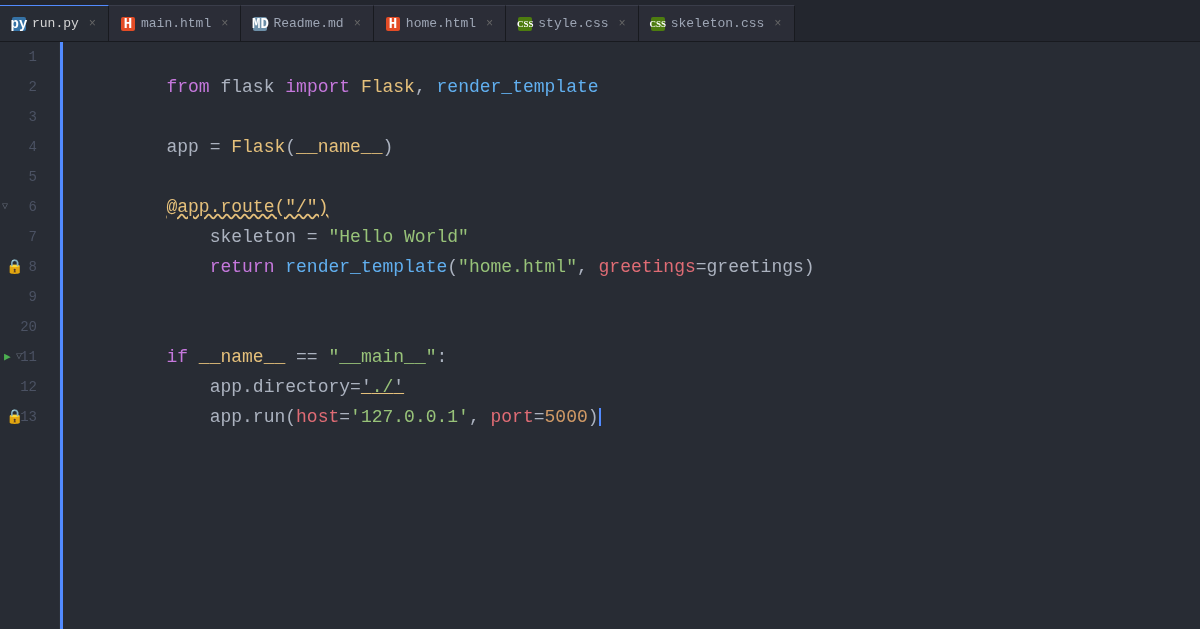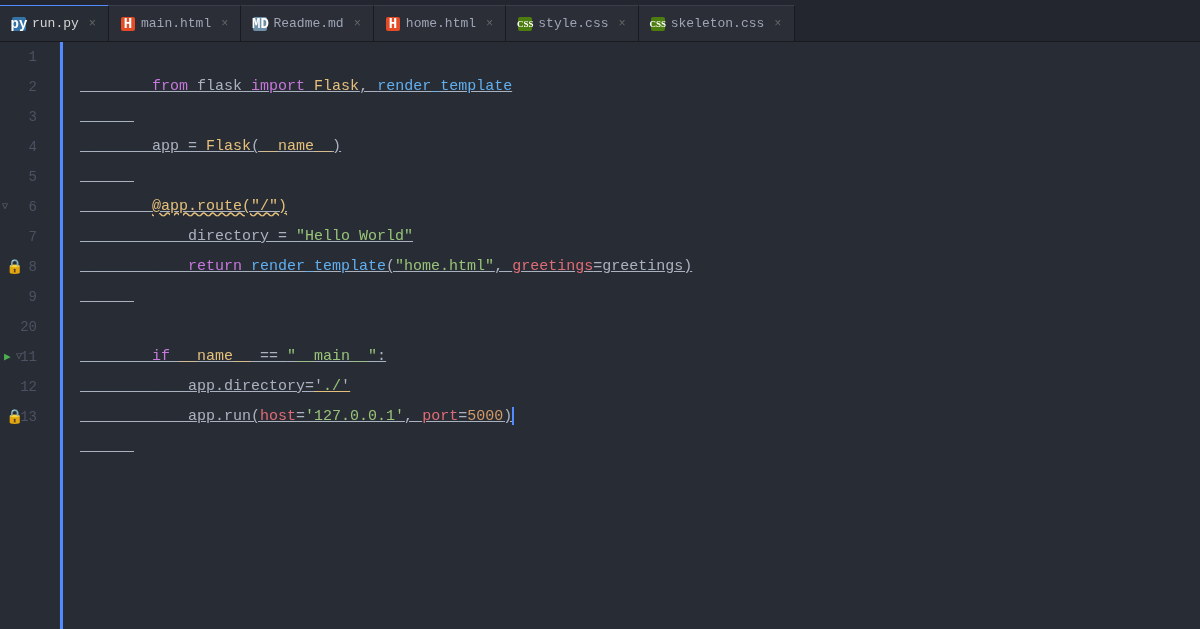--- a/index.html
+++ b/index.html
@@ -113,23 +113,22 @@
     }
     .code-lines {
       display: flex;
       flex-direction: column;
     }
     .code-line {
       height: 30px;
       line-height: 30px;
       padding-left: 20px;
       white-space: pre;
-      font-size: 15px;
+      font-size: 18px;
       position: relative;
-      text-decoration: underline;
     }
 
     
     .kw { color: #c678dd; } 
     .kw-orange { color: #e5c07b; } 
     .func { color: #61afef; } 
     .str { color: #98c379; } 
     .num { color: #d19a66; } 
     .cls { color: #e5c07b; } 
     .param { color: #e06c75; } 
@@ -235,21 +234,21 @@
       </div>
 
       <div class="code-line"> </div>
 
       <div class="code-line">
         <span class="deco"><span class="underline-orange">@app.route("/")</span></span>
       </div>
 
 
       <div class="code-line">
-        <span class="plain">    directory = </span><span class="str">"Hello World"</span>
+        <span class="plain">    skeleton = </span><span class="str">"Hello World"</span>
       </div>
 
       <div class="code-line">
         <span class="plain">    </span><span class="kw">return</span><span class="plain"> </span><span class="func">render_template</span><span class="plain">(</span><span class="str">"home.html"</span><span class="plain">, </span><span class="param">greetings</span><span class="plain">=greetings)</span>
       </div>
 
       <div class="code-line"> </div>
 
       <div class="code-line"> </div>
 

